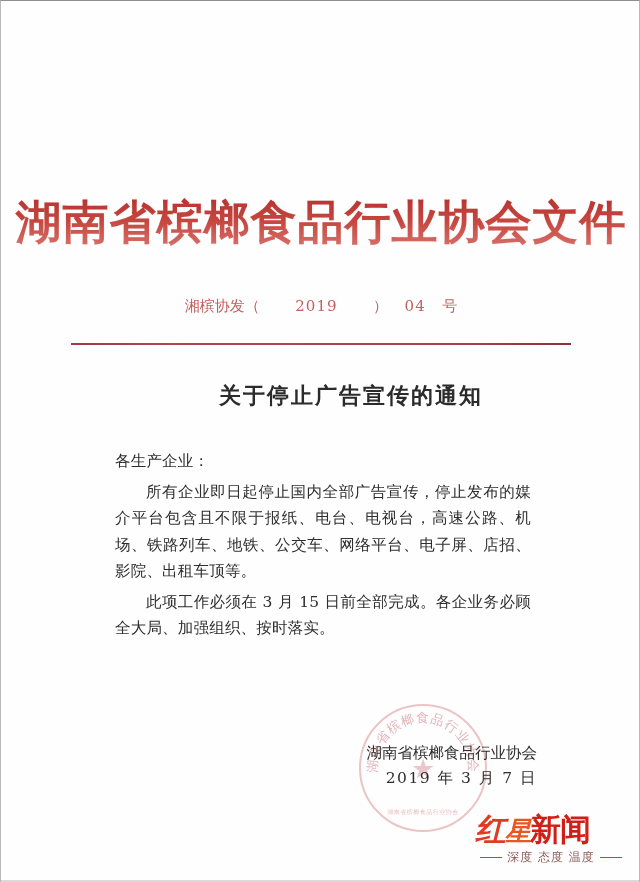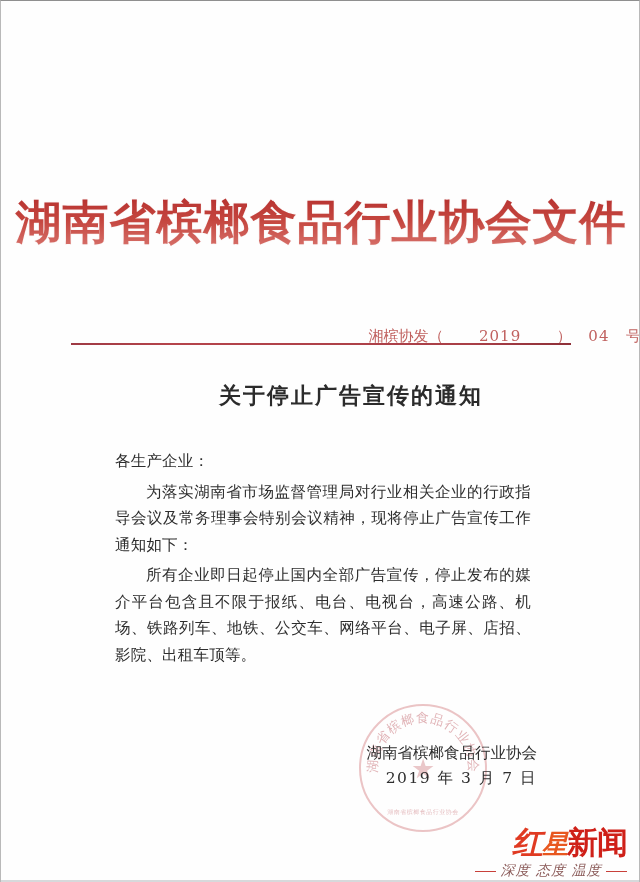--- a/index.html
+++ b/index.html
@@ -39,24 +39,24 @@
     -webkit-background-clip: text;
     background-clip: text;
     -webkit-text-fill-color: transparent;
     white-space: nowrap;
     text-shadow: 0 0 1px rgba(190,60,55,0.25);
   }
 
   
   .docnum {
     position: absolute;
-    top: 326px;
-    left: 0;
-    width: 640px;
-    text-align: right;
+    top: 296px;
+    left: 0;
+    width: 640px;
+    text-align: center;
     font-family: "DejaVu Serif", serif;
     font-size: 15px;
     color: #c0615f;
     white-space: nowrap;
   }
   .docnum .gap-a { display: inline-block; width: 26px; }
   .docnum .gap-b { display: inline-block; width: 26px; }
   .docnum .gap-c { display: inline-block; width: 7px; }
   .docnum .num { letter-spacing: 1px; }
 
@@ -157,23 +157,23 @@
     font-family: "DejaVu Serif", serif;
     font-size: 6px;
     letter-spacing: 0.5px;
     color: rgba(186, 78, 85, 0.45);
   }
 
   
   .watermark {
     position: absolute;
     right: 12px;
-    bottom: 2px;
+    bottom: 16px;
     width: 152px;
-    text-align: right;
+    text-align: left;
     z-index: 5;
   }
   .wm-main {
     font-family: "DejaVu Serif", serif;
     font-weight: bold;
     font-size: 31px;
     line-height: 1.05;
     letter-spacing: -1px;
     color: #d8271f;
     white-space: nowrap;
@@ -197,24 +197,23 @@
     white-space: nowrap;
   }
   .wm-tag .dash {
     display: block;
     width: 22px;
     height: 1px;
     background: #c8403a;
   }
   .wm-tag .tagtext {
     font-family: "DejaVu Sans", sans-serif;
-    font-size: 14px;
+    font-size: 12px;
     letter-spacing: 1px;
     color: #8a5a58;
-    font-style: italic;
   }
   .page-bottom-edge {
     position: absolute;
     left: 0; bottom: 0;
     width: 640px; height: 2px;
     background: #d7d9db;
   }
 </style>
 </head>
 <body>
@@ -236,22 +235,22 @@
     <span class="gap-c"></span>
     <span>号</span>
   </div>
 
   <div class="rule"></div>
 
   <div class="doc-title">关于停止广告宣传的通知</div>
 
   <div class="body-block">
     <p>各生产企业：</p>
-    <p class="indent">为落实湖南省市场监督管理局对行业相关企业的行政指导会议及常务理事会特别会议精神，现将停止广告宣传工作通知如下：</p>
     <p class="indent">所有企业即日起停止国内全部广告宣传，停止发布的媒介平台包含且不限于报纸、电台、电视台，高速公路、机场、铁路列车、地铁、公交车、网络平台、电子屏、店招、影院、出租车顶等。</p>
+    <p class="indent">此项工作必须在 3 月 15 日前全部完成。各企业务必顾全大局、加强组织、按时落实。</p>
   </div>
 
   <div class="seal">
     <svg class="seal-arc-text" viewBox="0 0 124 124">
       <defs>
         <path id="sealArc" d="M 16,62 A 46,46 0 0 1 108,62"></path>
       </defs>
       <text font-size="13" fill="rgba(186,78,85,0.50)" font-family="DejaVu Serif, serif" letter-spacing="1">
         <textPath href="#sealArc" startOffset="50%" text-anchor="middle">湖南省槟榔食品行业协会</textPath>
       </text>

